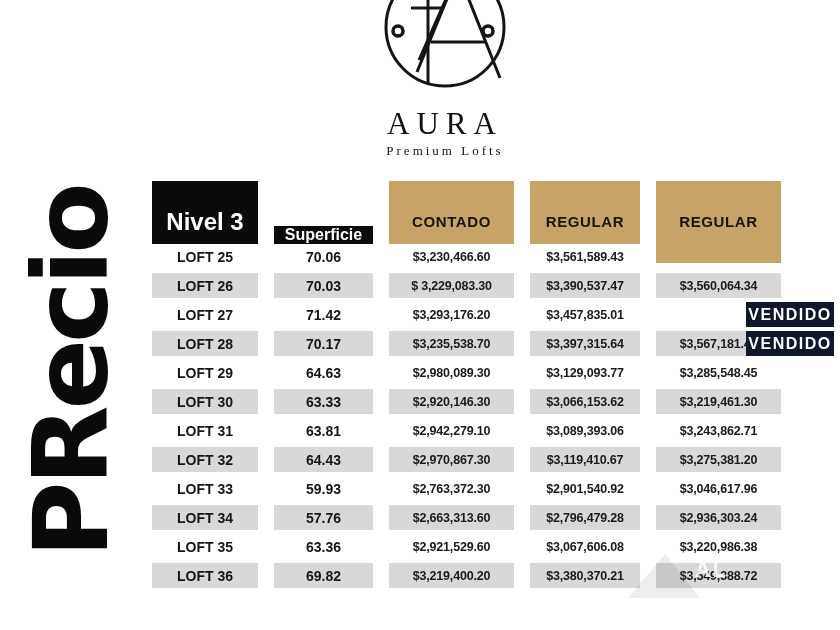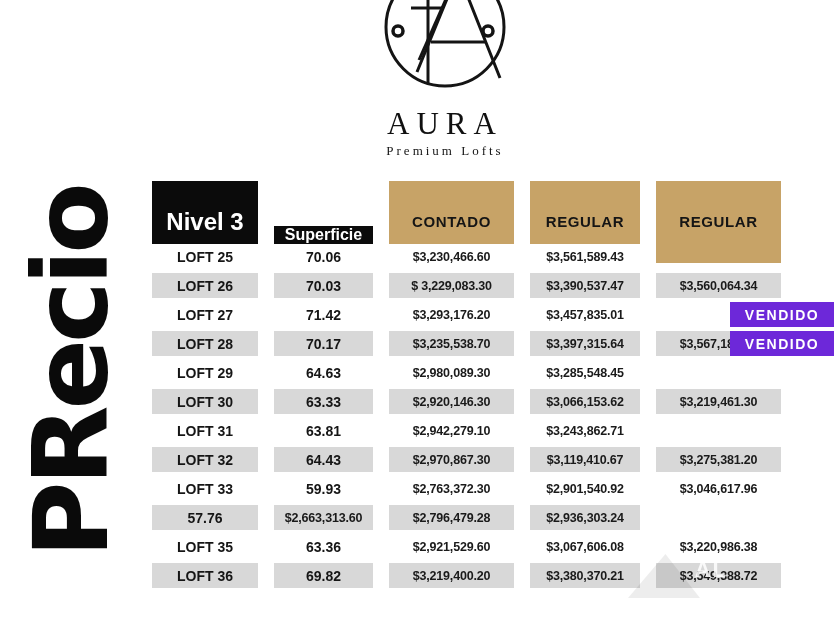--- a/index.html
+++ b/index.html
@@ -33,22 +33,22 @@
   .h-gold-label{font-size:15px;font-weight:bold;letter-spacing:0.6px;}
 
   .body-row{height:25px;margin-bottom:4px;position:relative;}
   .body-row .cell{display:flex;align-items:center;justify-content:center;background:#ffffff;}
   .body-row.striped .cell{background:#d8d8d8;}
   .c-loft{font-size:14px;font-weight:bold;color:#151515;}
   .c-m2{font-size:14px;font-weight:bold;color:#151515;}
   .c-price{font-size:12.5px;font-weight:bold;color:#1a1a1a;letter-spacing:-0.2px;}
 
   
-  .sold-badge{position:absolute;right:-97px;top:0;width:104px;height:25px;background:#6d28d9;
-              color:#ffffff;font-size:14px;font-weight:bold;letter-spacing:1.5px;
+  .sold-badge{position:absolute;right:-97px;top:0;width:88px;height:25px;background:#0f172a;
+              color:#ffffff;font-size:16px;font-weight:bold;letter-spacing:1.5px;
               display:flex;align-items:center;justify-content:center;}
 
   
   .watermark{position:absolute;left:624px;top:550px;width:104px;height:50px;pointer-events:none;text-decoration:underline;}
   .watermark-shape{position:absolute;left:4px;top:4px;width:72px;height:44px;
                    background:rgba(0,0,0,0.07);
                    clip-path:polygon(0% 100%, 52% 0%, 100% 100%);}
   .watermark-text{position:absolute;right:0;top:7px;color:rgba(255,255,255,0.85);
                   font-size:22px;font-weight:bold;letter-spacing:2px;}
 </style>
@@ -115,50 +115,53 @@
           <div class="cell c-m2">70.17</div>
           <div class="cell c-price">$3,235,538.70</div>
           <div class="cell c-price">$3,397,315.64</div>
           <div class="cell c-price">$3,567,181.42</div>
           <div class="sold-badge">VENDIDO</div>
         </div>
         <div class="grid-row body-row">
           <div class="cell c-loft">LOFT 29</div>
           <div class="cell c-m2">64.63</div>
           <div class="cell c-price">$2,980,089.30</div>
+          <div class="cell c-price">$3,129,093.77</div>
           <div class="cell c-price">$3,285,548.45</div>
         </div>
         <div class="grid-row body-row striped">
           <div class="cell c-loft">LOFT 30</div>
           <div class="cell c-m2">63.33</div>
           <div class="cell c-price">$2,920,146.30</div>
           <div class="cell c-price">$3,066,153.62</div>
           <div class="cell c-price">$3,219,461.30</div>
         </div>
         <div class="grid-row body-row">
           <div class="cell c-loft">LOFT 31</div>
           <div class="cell c-m2">63.81</div>
           <div class="cell c-price">$2,942,279.10</div>
+          <div class="cell c-price">$3,089,393.06</div>
           <div class="cell c-price">$3,243,862.71</div>
         </div>
         <div class="grid-row body-row striped">
           <div class="cell c-loft">LOFT 32</div>
           <div class="cell c-m2">64.43</div>
           <div class="cell c-price">$2,970,867.30</div>
           <div class="cell c-price">$3,119,410.67</div>
           <div class="cell c-price">$3,275,381.20</div>
         </div>
         <div class="grid-row body-row">
           <div class="cell c-loft">LOFT 33</div>
           <div class="cell c-m2">59.93</div>
           <div class="cell c-price">$2,763,372.30</div>
           <div class="cell c-price">$2,901,540.92</div>
           <div class="cell c-price">$3,046,617.96</div>
         </div>
         <div class="grid-row body-row striped">
+          <div class="cell c-loft">LOFT 34</div>
           <div class="cell c-m2">57.76</div>
           <div class="cell c-price">$2,663,313.60</div>
           <div class="cell c-price">$2,796,479.28</div>
           <div class="cell c-price">$2,936,303.24</div>
         </div>
         <div class="grid-row body-row">
           <div class="cell c-loft">LOFT 35</div>
           <div class="cell c-m2">63.36</div>
           <div class="cell c-price">$2,921,529.60</div>
           <div class="cell c-price">$3,067,606.08</div>

